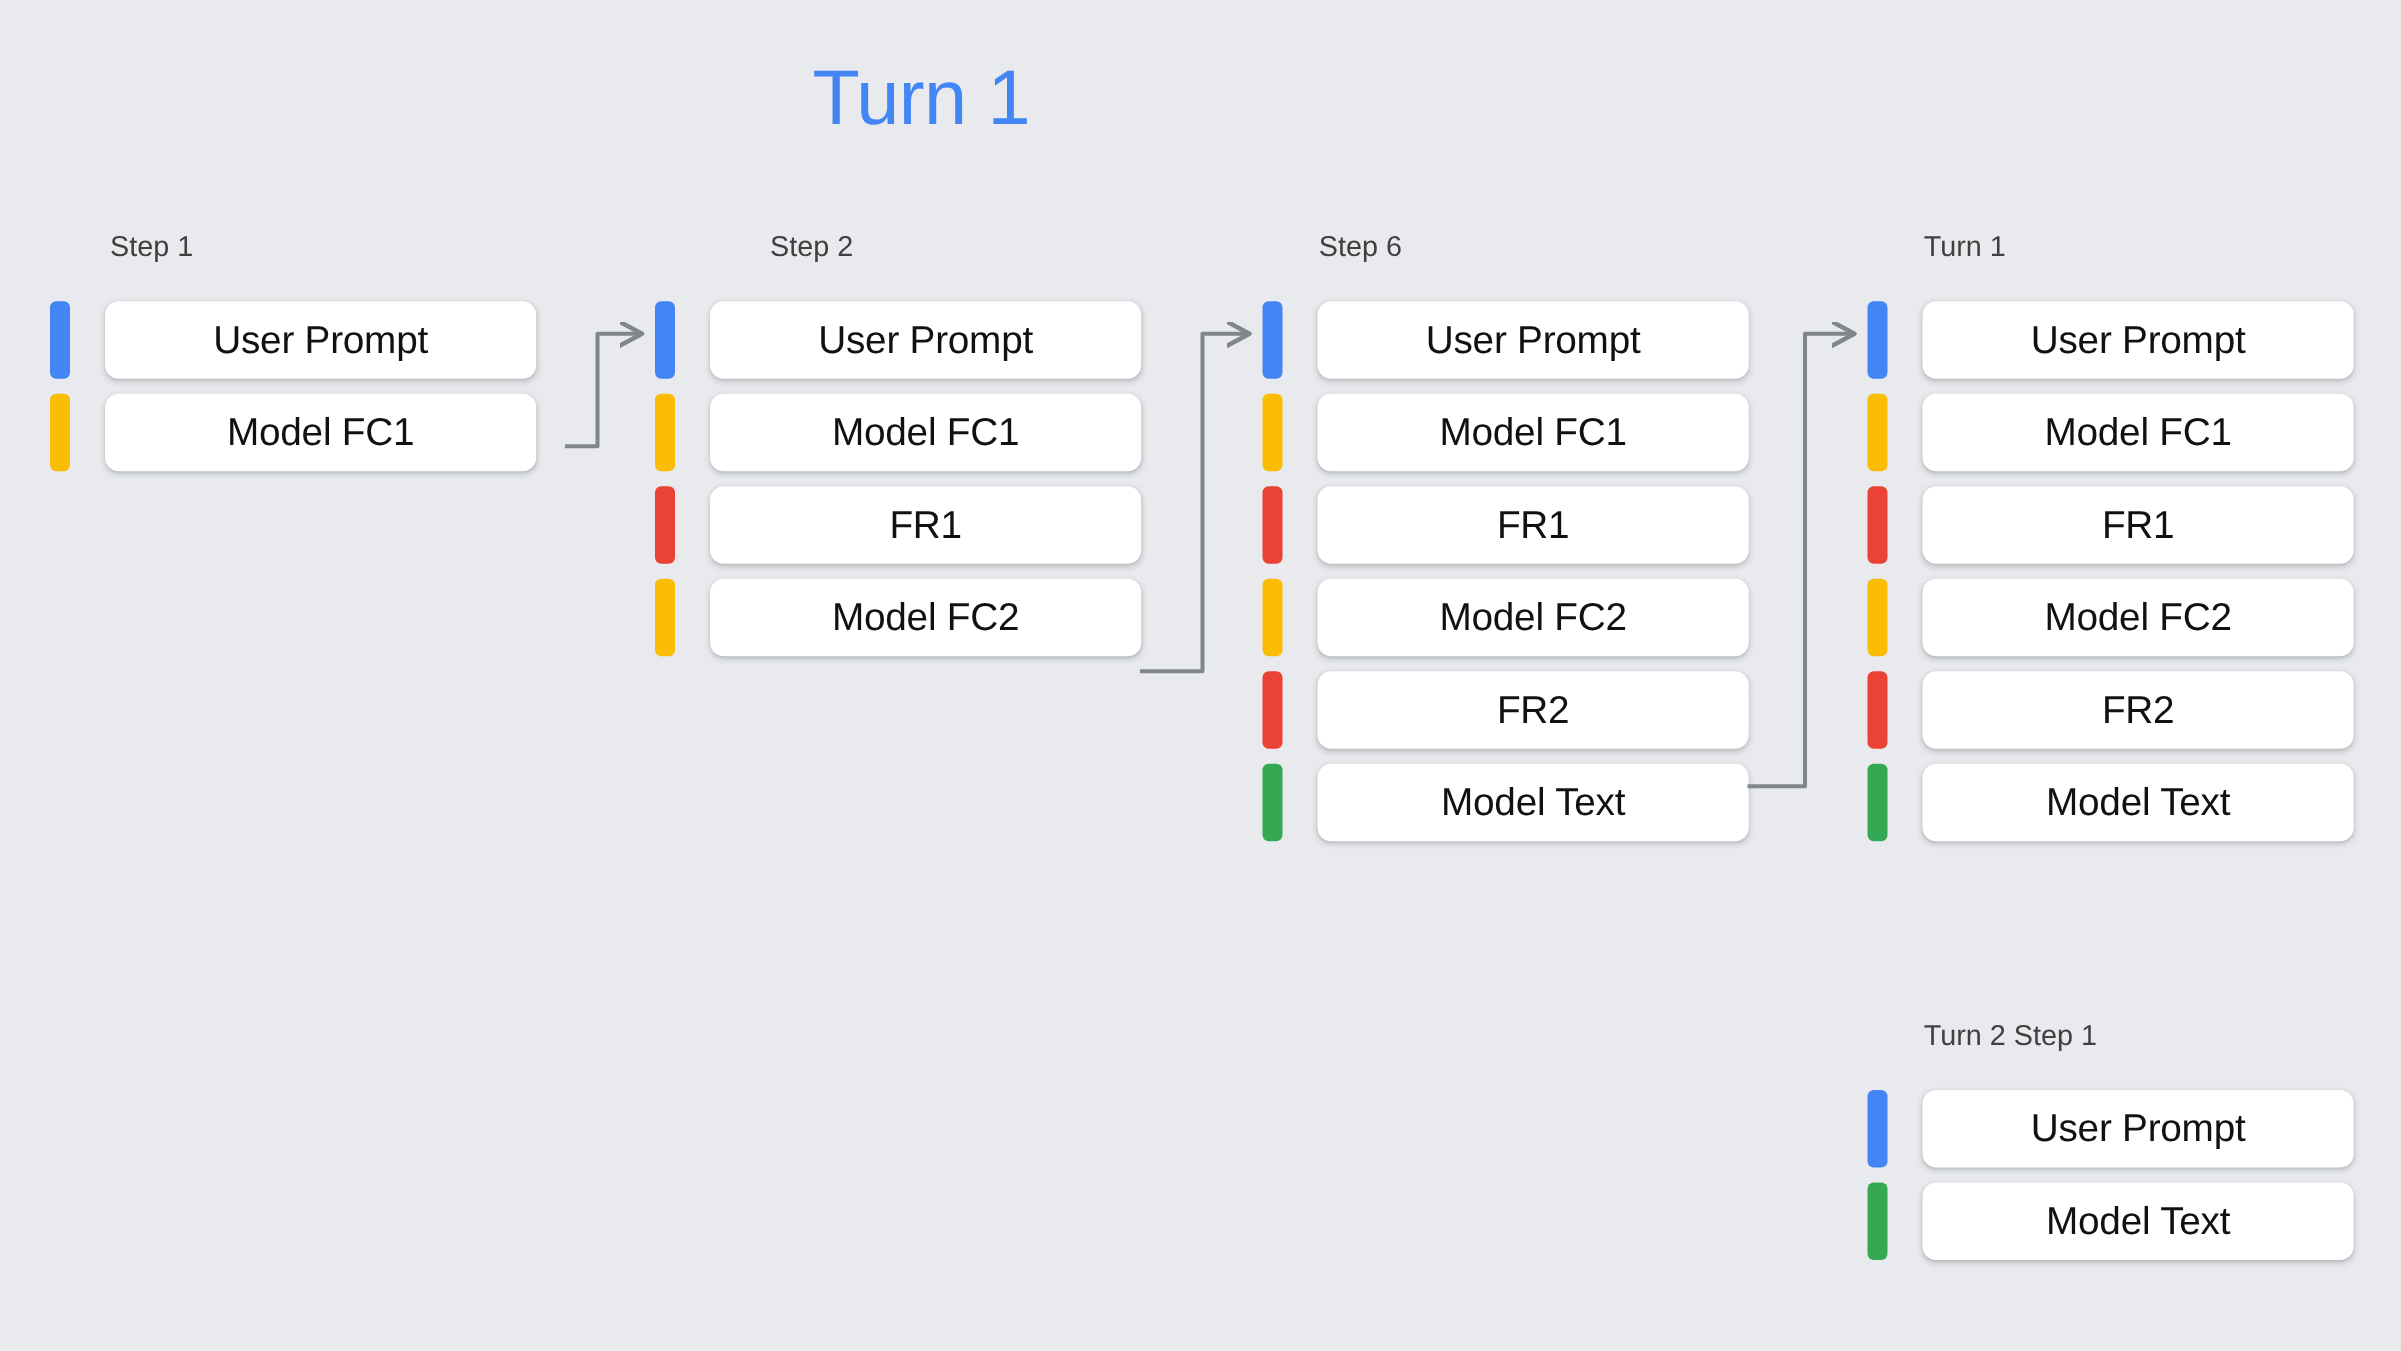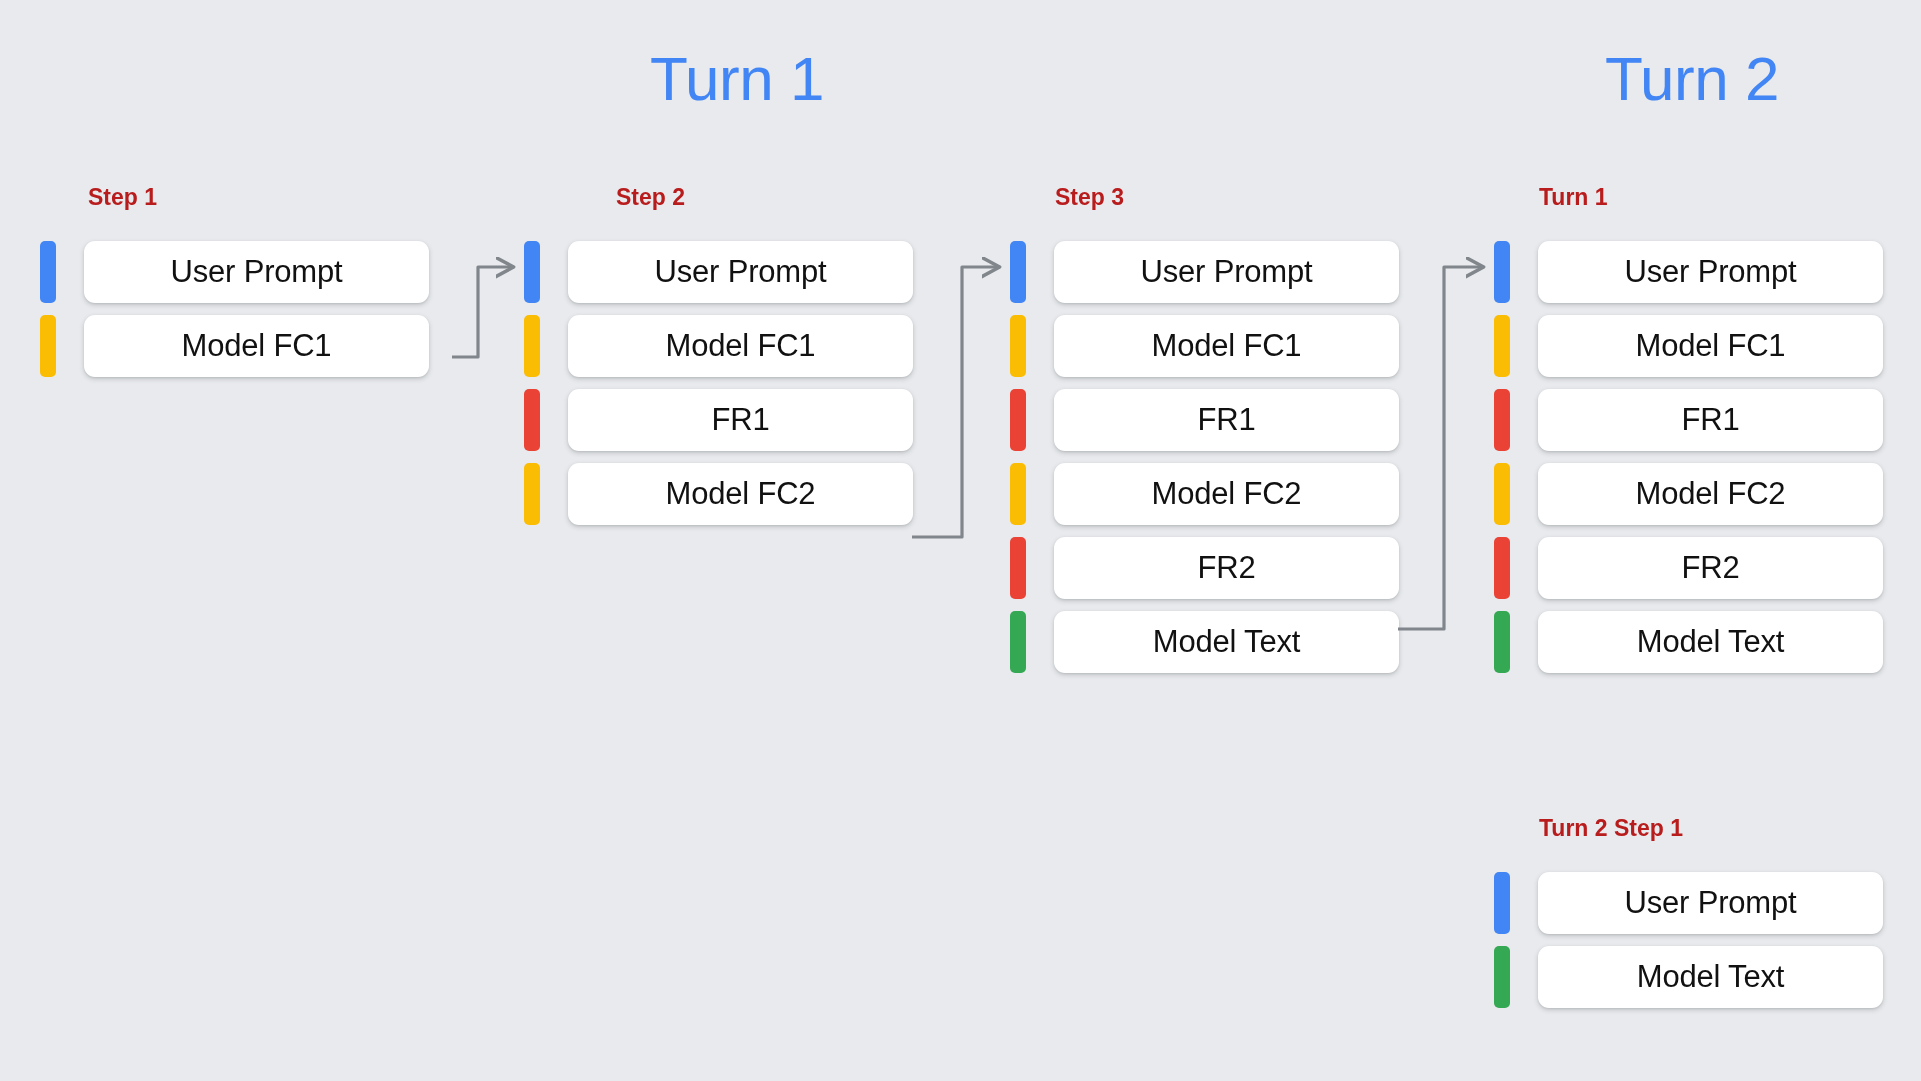--- a/index.html
+++ b/index.html
@@ -33,22 +33,22 @@
     line-height: 1;
   }
 
   .col {
     position: absolute;
   }
 
   .col-label {
     position: absolute;
     font-size: 23px;
-    color: #b91c1c;
-    font-weight: 700;
+    color: #404040;
+    font-weight: 400;
     white-space: nowrap;
     line-height: 1;
   }
 
   .rows {
     position: absolute;
     display: flex;
     flex-direction: column;
     gap: 12px;
     margin-top: 16px;
@@ -97,21 +97,20 @@
     height: 1081px;
     pointer-events: none;
   }
 </style>
 </head>
 <body>
 
 <div id="canvas">
 
   <div class="turn-title" style="left:650px; top:48px;">Turn 1</div>
-  <div class="turn-title" style="left:1605px; top:48px;">Turn 2</div>
 
   <div class="col">
     <div class="col-label" style="left:88px; top:186px;">Step 1</div>
     <div class="rows" style="left:40px; top:225px;">
       <div class="row">
         <span class="bar blue"></span>
         <span class="card" style="width:345px;">User Prompt</span>
       </div>
       <div class="row">
         <span class="bar yellow"></span>
@@ -136,21 +135,21 @@
         <span class="card" style="width:345px;">FR1</span>
       </div>
       <div class="row">
         <span class="bar yellow"></span>
         <span class="card" style="width:345px;">Model FC2</span>
       </div>
     </div>
   </div>
 
   <div class="col">
-    <div class="col-label" style="left:1055px; top:186px;">Step 3</div>
+    <div class="col-label" style="left:1055px; top:186px;">Step 6</div>
     <div class="rows" style="left:1010px; top:225px;">
       <div class="row">
         <span class="bar blue"></span>
         <span class="card" style="width:345px;">User Prompt</span>
       </div>
       <div class="row">
         <span class="bar yellow"></span>
         <span class="card" style="width:345px;">Model FC1</span>
       </div>
       <div class="row">

